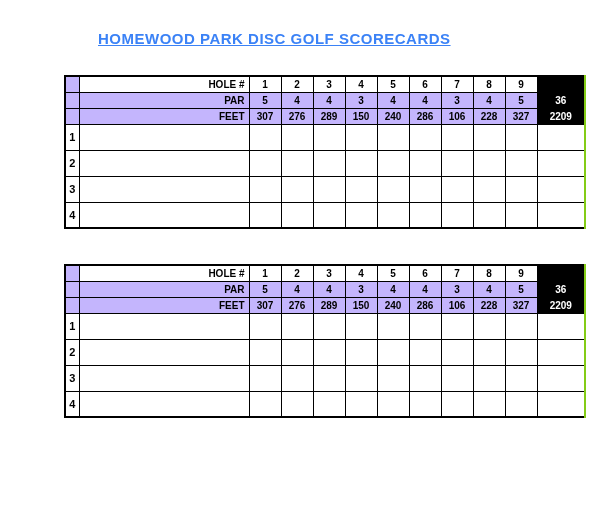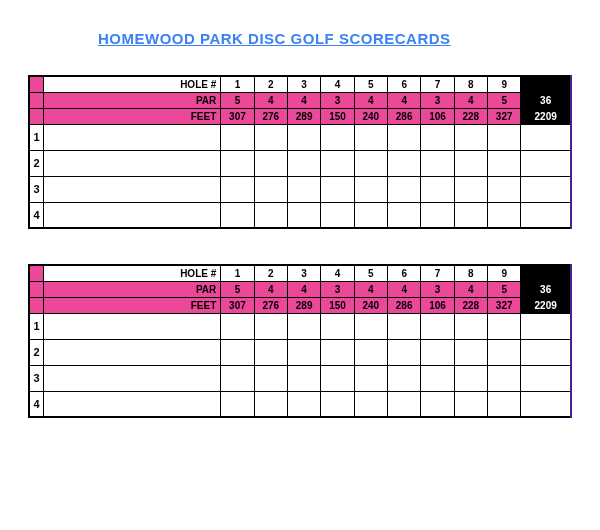--- a/index.html
+++ b/index.html
@@ -14,47 +14,48 @@
   .title {
     color: #3b82f6;
     text-decoration: underline;
     font-size: 15px;
     font-weight: bold;
     letter-spacing: 0.5px;
     margin: 10px 0 28px 70px;
   }
   .scorecard {
     margin-bottom: 35px;
+    margin-left: 36px;
   }
   table {
     border-collapse: collapse;
     width: 100%;
     table-layout: fixed;
   }
   td, th {
     border: 1px solid #000;
     padding: 0;
     text-align: center;
     font-size: 10px;
     font-weight: bold;
     height: 16px;
     vertical-align: middle;
   }
   .outer-left { width: 14px; }
   .label-col { width: 170px; text-align: right; padding-right: 4px; }
   .hole-col { width: 32px; }
   .total-col { width: 48px; }
-  .hdr-gray { background: #ec4899; }
+  .hdr-gray { background: #c4b5fd; }
   .hdr-black { background: #000; color: #fff; }
   .player-row td { height: 26px; background: #fff; }
   .player-num { font-size: 11px; }
   .thick-top { border-top: 2px solid #000; }
   .thick-bottom { border-bottom: 2px solid #000; }
   .thick-left { border-left: 2px solid #000; }
-  .thick-right { border-right: 2px solid #4c1d95; }
+  .thick-right { border-right: 2px solid #84cc16; }
 </style>
 </head>
 <body>
 
 <div class="title">HOMEWOOD PARK DISC GOLF SCORECARDS</div>
 
 <div class="scorecard">
 <table>
 <colgroup>
   <col class="outer-left">

